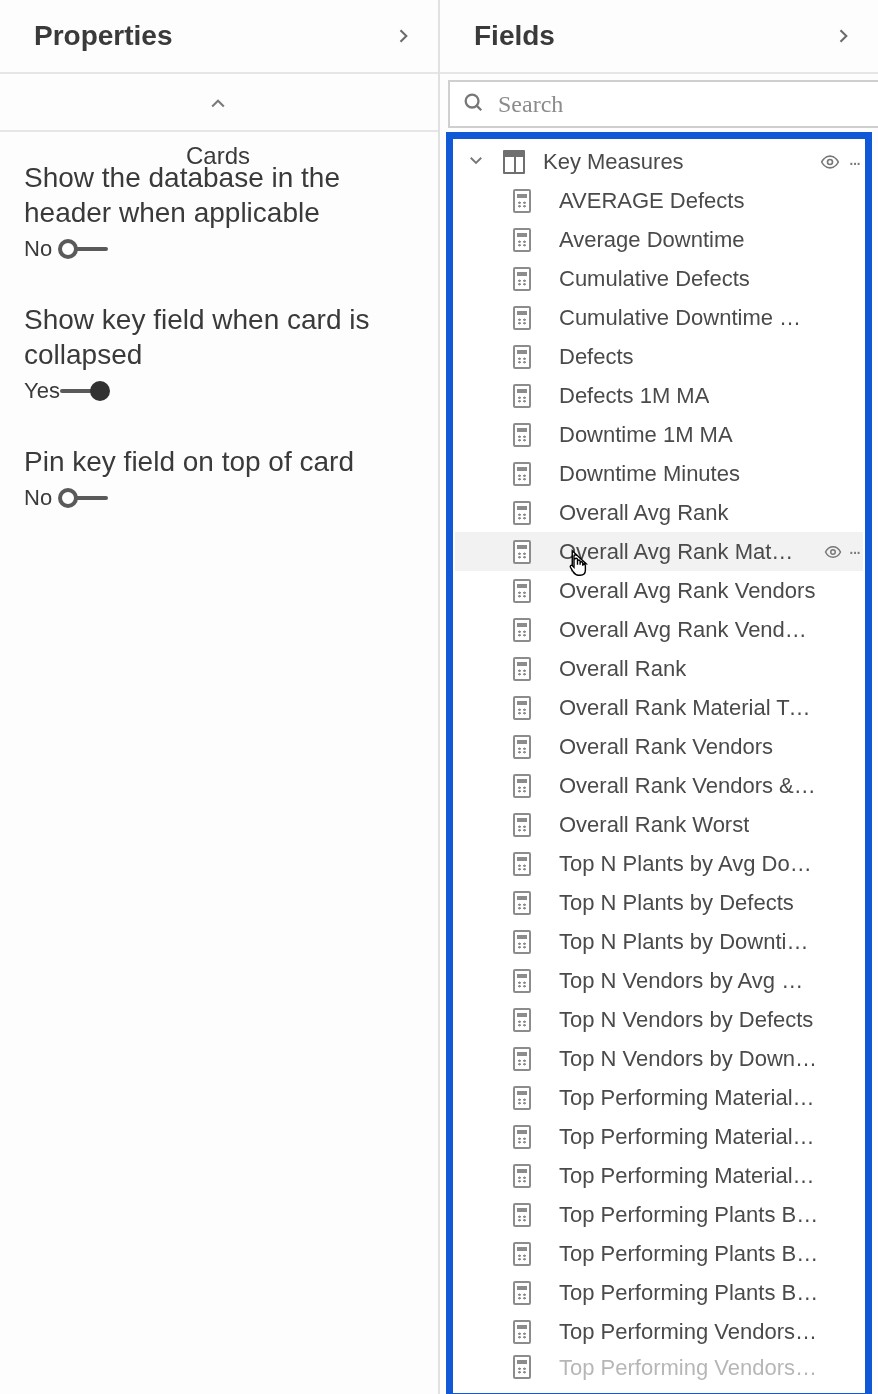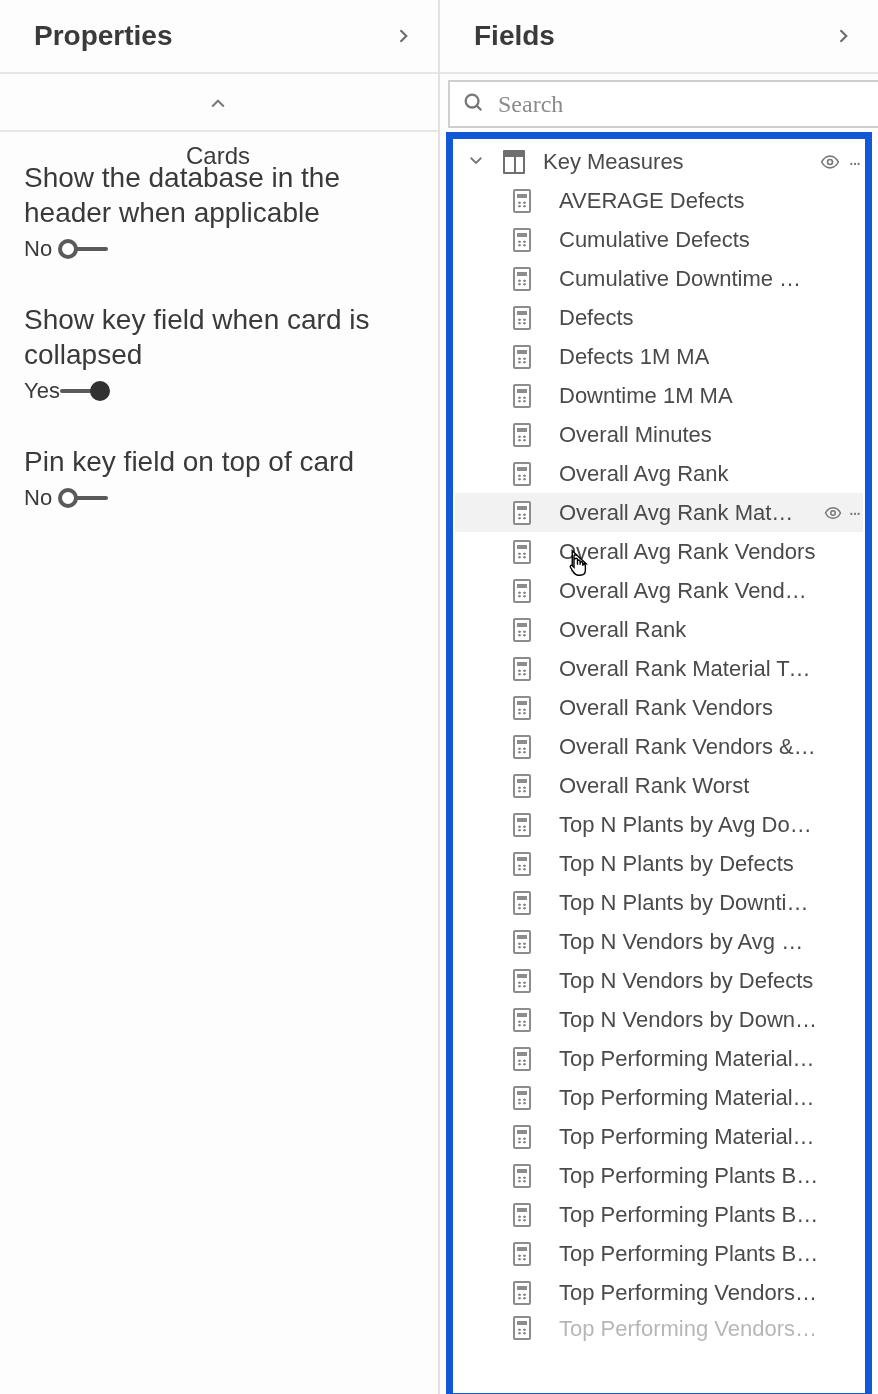--- a/index.html
+++ b/index.html
@@ -332,41 +332,45 @@
             <span class="dots">···</span>
           </span>
         </div>
         <div id="measures-list">
             <div class="field-item">
     <span class="calc-icon"></span>
     <span class="label">AVERAGE Defects</span>
     </div>
             <div class="field-item">
     <span class="calc-icon"></span>
+    <span class="label">Average Downtime</span>
+    </div>
+            <div class="field-item">
+    <span class="calc-icon"></span>
     <span class="label">Cumulative Defects</span>
     </div>
             <div class="field-item">
     <span class="calc-icon"></span>
     <span class="label">Cumulative Downtime Minutes</span>
     </div>
             <div class="field-item">
     <span class="calc-icon"></span>
     <span class="label">Defects</span>
     </div>
             <div class="field-item">
     <span class="calc-icon"></span>
     <span class="label">Defects 1M MA</span>
     </div>
             <div class="field-item">
     <span class="calc-icon"></span>
     <span class="label">Downtime 1M MA</span>
     </div>
             <div class="field-item">
     <span class="calc-icon"></span>
-    <span class="label">Overall Minutes</span>
+    <span class="label">Downtime Minutes</span>
     </div>
             <div class="field-item">
     <span class="calc-icon"></span>
     <span class="label">Overall Avg Rank</span>
     </div>
             <div class="field-item hovered">
     <span class="calc-icon"></span>
     <span class="label">Overall Avg Rank Material Type</span>
     <span class="actions">
         <span class="eye-icon">

